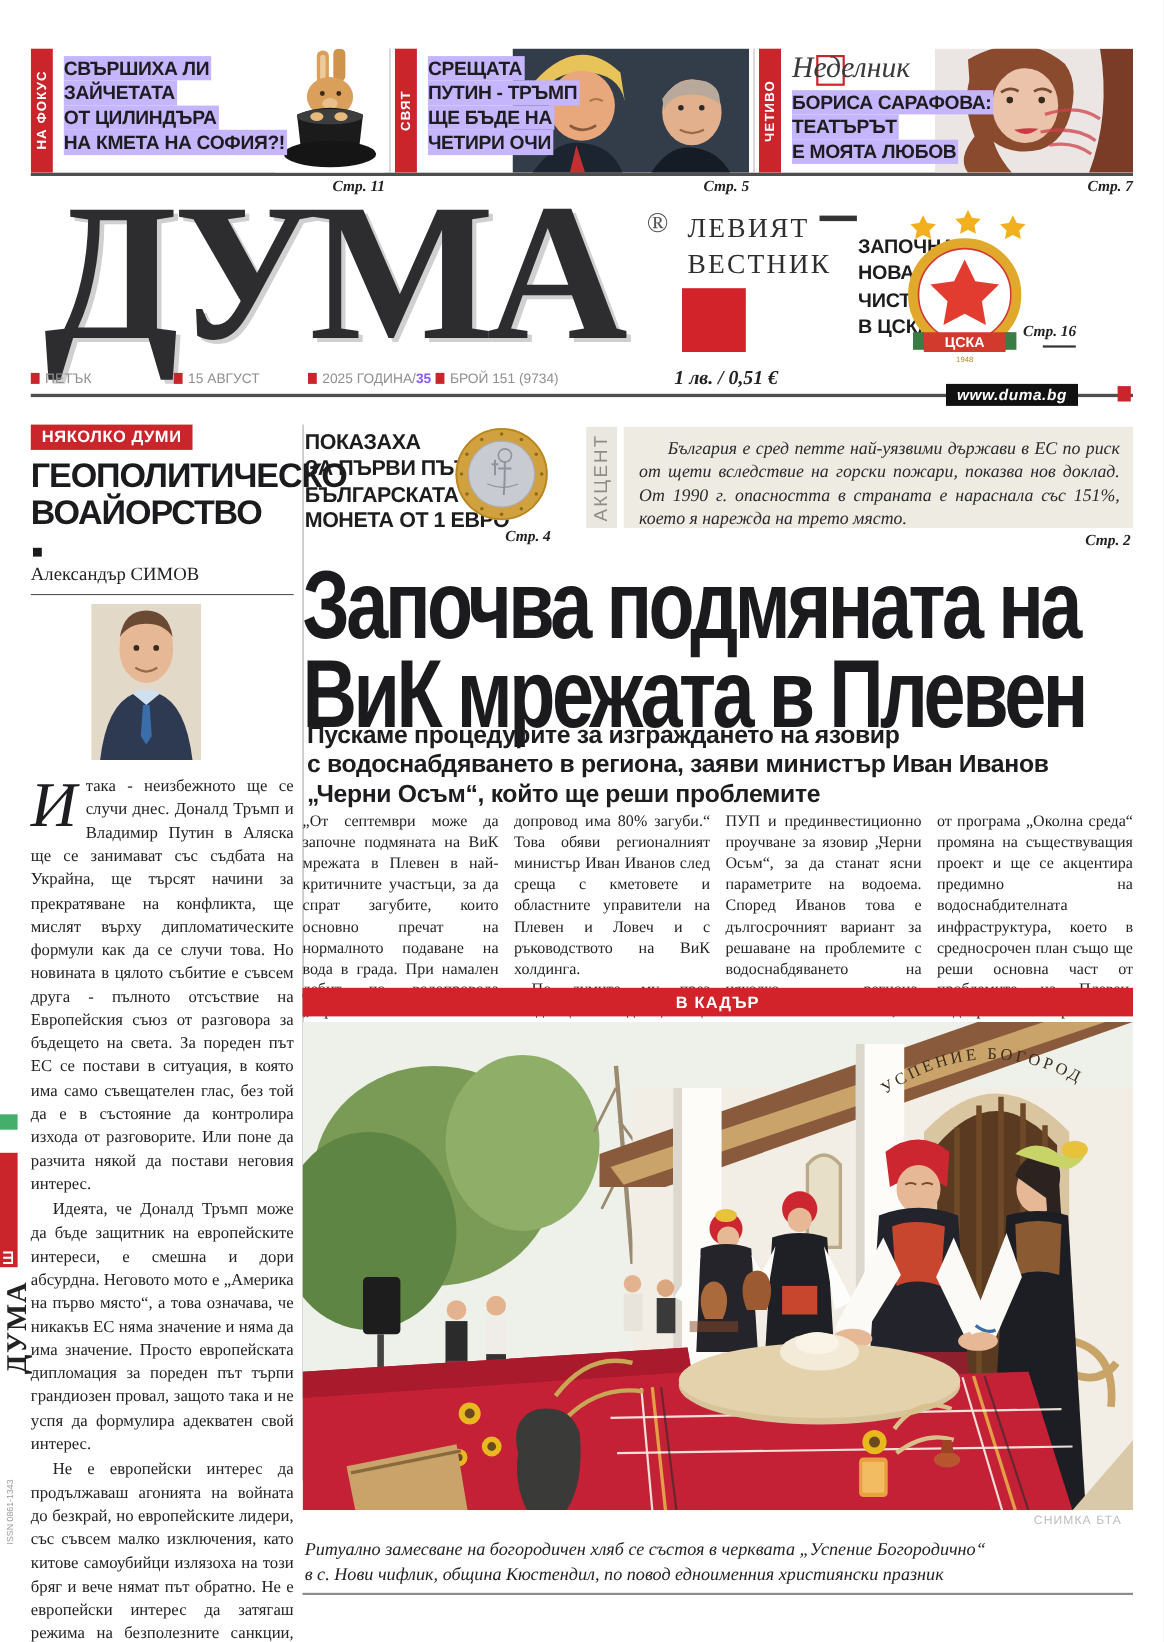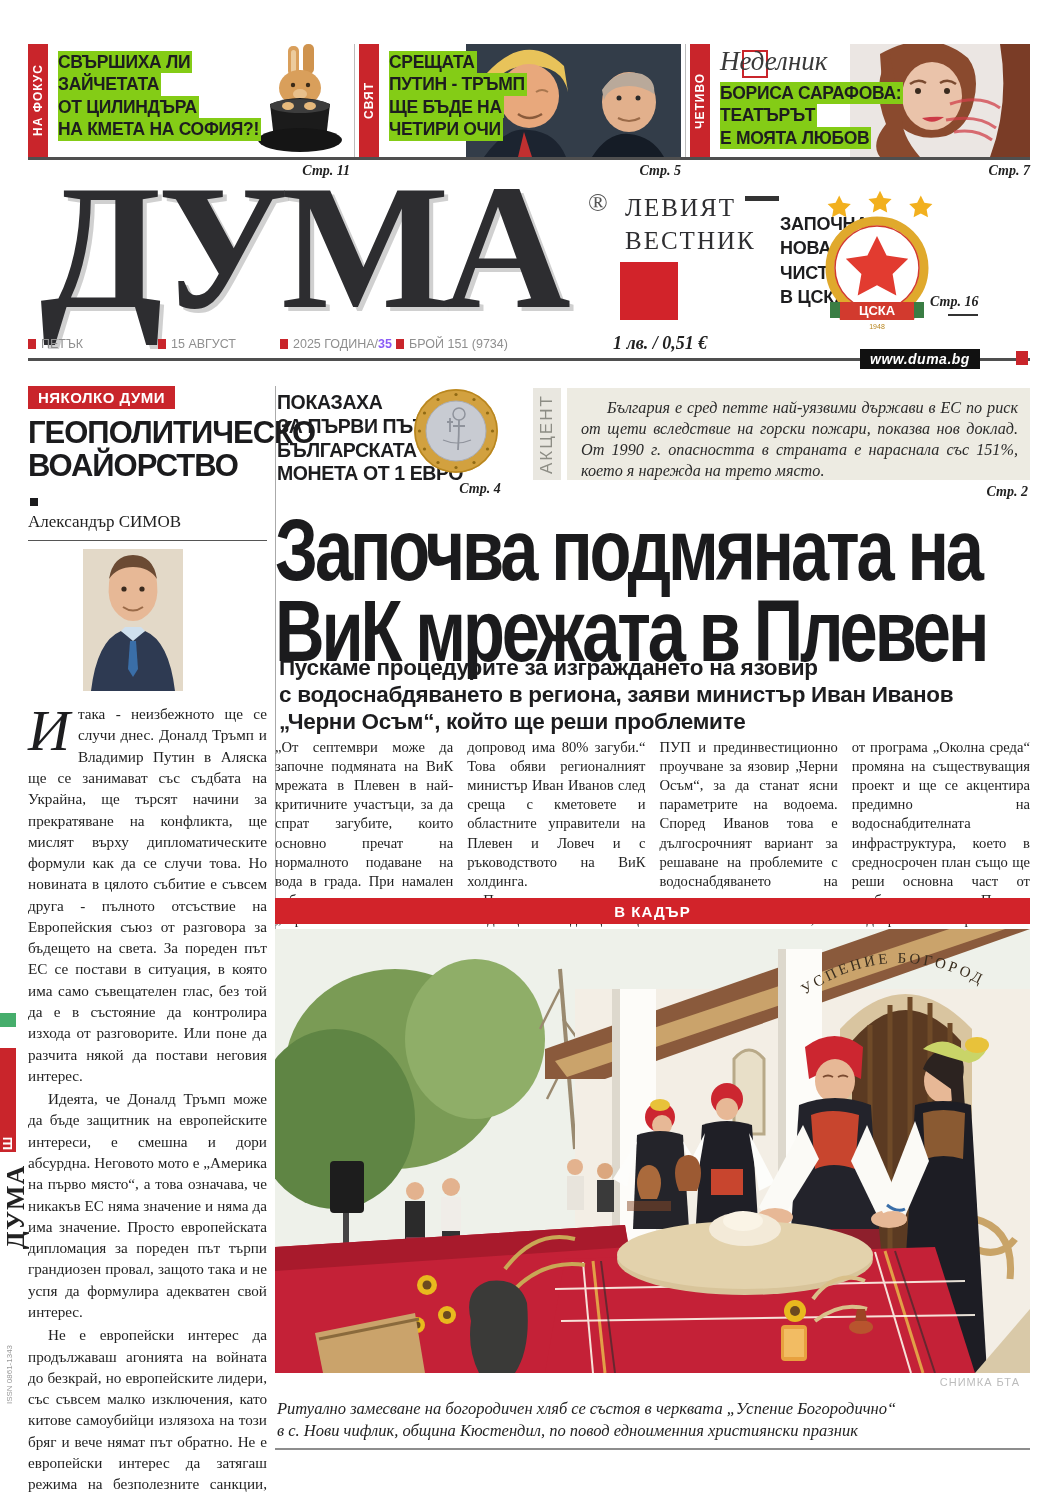--- a/index.html
+++ b/index.html
@@ -11,21 +11,21 @@
   
   .topstrip{left:28px;top:44px;width:1002px;}
   .teasers{display:flex;height:113px;border-bottom:3px solid #4f4f4f;}
   .teaser{position:relative;height:113px;overflow:hidden;}
   .t1{width:322px;} .t2{width:322px;} .t3{flex:1;}
   .tdiv{width:1px;background:#bbb;margin:0 4px;}
   .ribbon{position:absolute;left:0;top:0;width:20px;height:113px;background:#c9252b;}
   .ribbon span{position:absolute;left:0;top:0;width:20px;height:113px;display:flex;align-items:center;justify-content:center;
     writing-mode:vertical-rl;transform:rotate(180deg);color:#fff;font-weight:bold;font-size:12px;letter-spacing:1px;}
   .thead{position:absolute;left:30px;top:7px;z-index:3;font-weight:bold;font-size:17.5px;line-height:1.28;letter-spacing:-0.3px;}
-  .thead div{background:#84cc16;display:table;padding:0 2px 0 0;}
+  .thead div{background:#c4b5fd;display:table;padding:0 2px 0 0;}
   .tphoto{position:absolute;top:0;right:0;z-index:1;}
   .brand{position:absolute;left:30px;top:2px;z-index:3;font-family:"Liberation Serif",serif;font-style:italic;font-size:27px;color:#3a3a3a;}
   .brandbox{position:absolute;left:52px;top:6px;width:22px;height:24px;border:2px solid #c9252b;z-index:2;}
   .pagerefs{display:flex;height:22px;align-items:center;}
   .pagerefs div{text-align:right;}
   .pr1{width:322px;} .pr2{width:331px;} .pr3{flex:1;}
 
   
   .logo{left:40px;top:158px;font-family:"Liberation Serif",serif;font-weight:bold;font-size:178px;line-height:1;
         letter-spacing:-7px;color:#2d2d30;text-shadow:4px 4px 0 rgba(170,170,170,0.55);}

